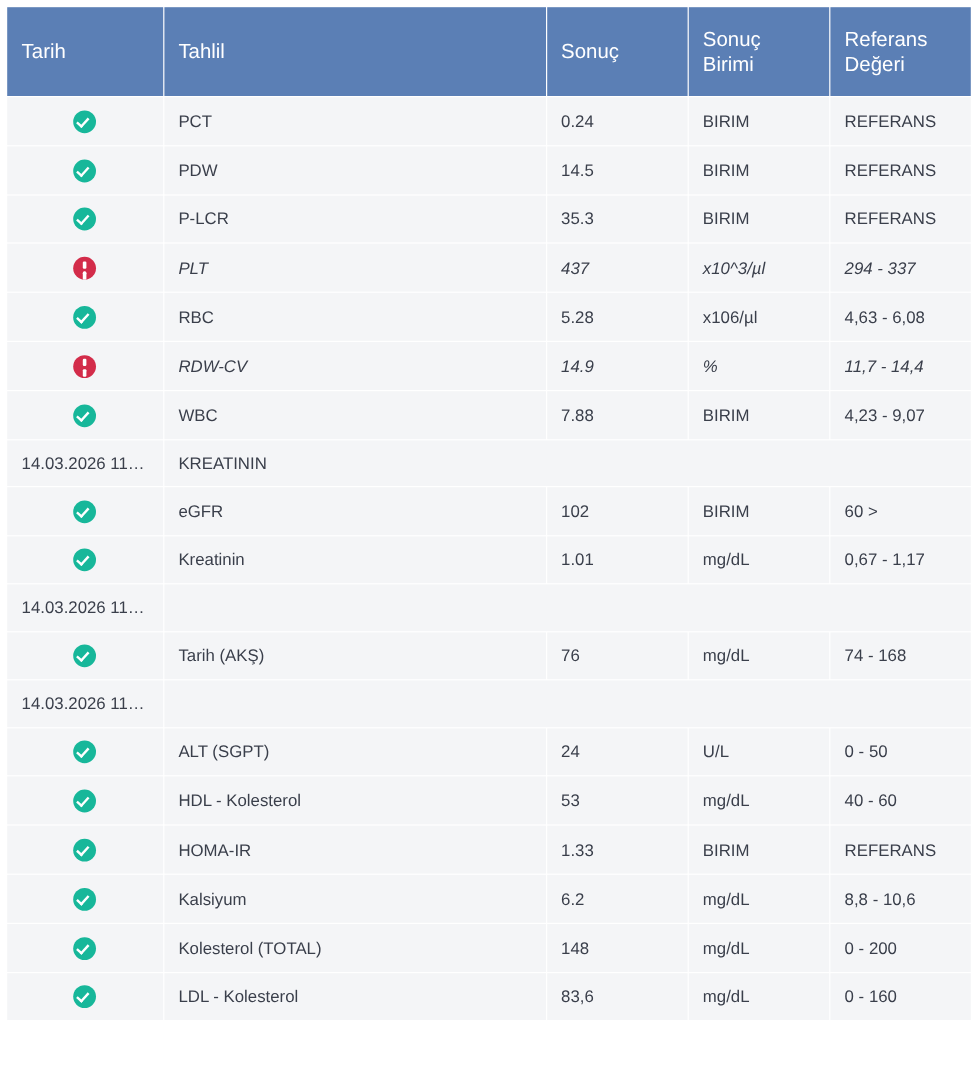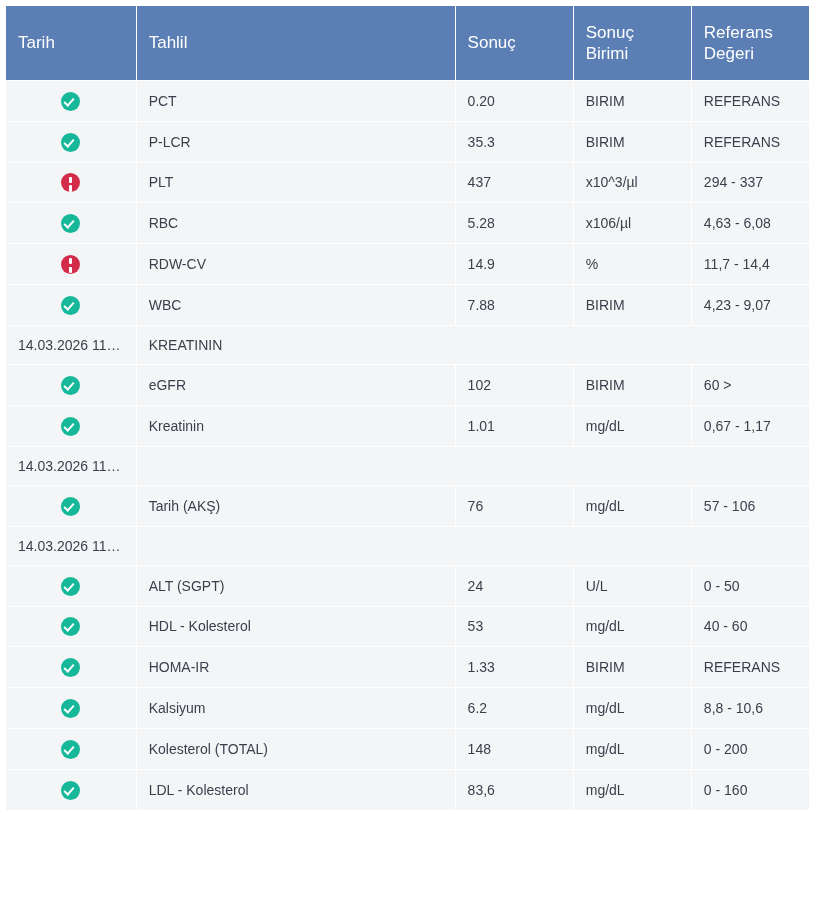--- a/index.html
+++ b/index.html
@@ -45,20 +45,21 @@
     height: 17px;
     vertical-align: middle;
     line-height: 1.3;
     overflow: hidden;
     white-space: nowrap;
     text-overflow: ellipsis;
   }
   tr.row-abnormal td {
     background: #fbd0dd;
     color: #4a3340;
+    font-style: italic;
   }
   tr.row-group td {
     background: #dfe4f0;
     color: #3a3f4b;
     height: 40px;
   }
   td.date-cell {
     font-size: 14px;
     line-height: 1.45;
     white-space: pre-line;
@@ -134,21 +135,28 @@
       <th style="white-space:pre-line">Sonuç
 Birimi</th>
       <th style="white-space:pre-line">Referans
 Değeri</th>
     </tr>
   </thead>
   <tbody id="tbody">
       <tr class="row-normal">
         <td class="status-cell"><span class="status-icon ok"></span></td>
         <td>PCT</td>
-        <td>0.20</td>
+        <td>0.24</td>
+        <td>BIRIM</td>
+        <td>REFERANS</td>
+      </tr>
+      <tr class="row-normal">
+        <td class="status-cell"><span class="status-icon ok"></span></td>
+        <td>PDW</td>
+        <td>14.5</td>
         <td>BIRIM</td>
         <td>REFERANS</td>
       </tr>
       <tr class="row-normal">
         <td class="status-cell"><span class="status-icon ok"></span></td>
         <td>P-LCR</td>
         <td>35.3</td>
         <td>BIRIM</td>
         <td>REFERANS</td>
       </tr>
@@ -202,21 +210,21 @@
       <tr class="row-group">
         <td class="date-cell">14.03.2026
 11:03</td>
         <td colspan="4"></td>
       </tr>
       <tr class="row-normal">
         <td class="status-cell"><span class="status-icon ok"></span></td>
         <td>Tarih (AKŞ)</td>
         <td>76</td>
         <td>mg/dL</td>
-        <td>57 - 106</td>
+        <td>74 - 168</td>
       </tr>
       <tr class="row-group">
         <td class="date-cell">14.03.2026
 11:04</td>
         <td colspan="4"></td>
       </tr>
       <tr class="row-normal">
         <td class="status-cell"><span class="status-icon ok"></span></td>
         <td>ALT (SGPT)</td>
         <td>24</td>

